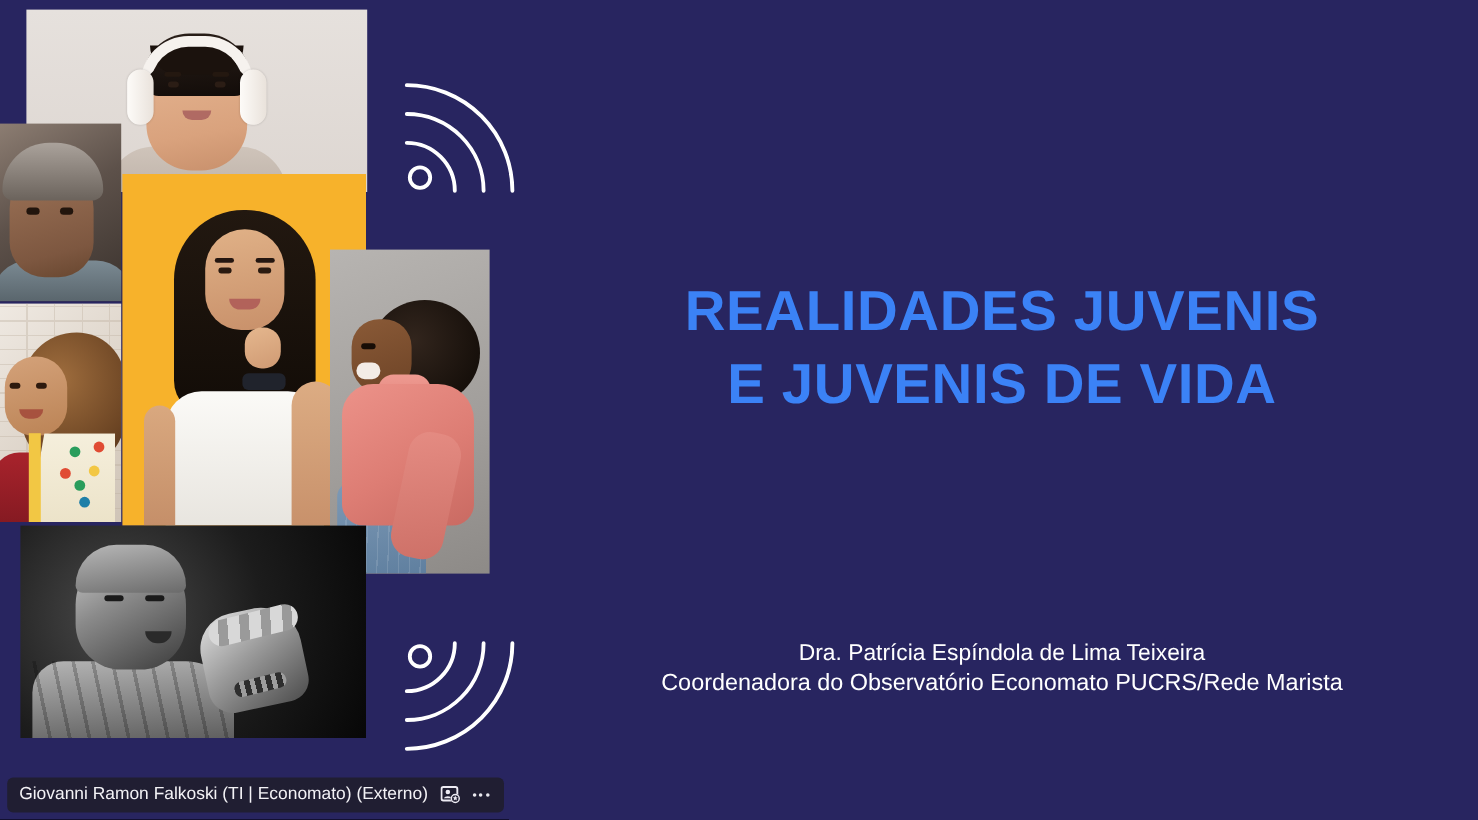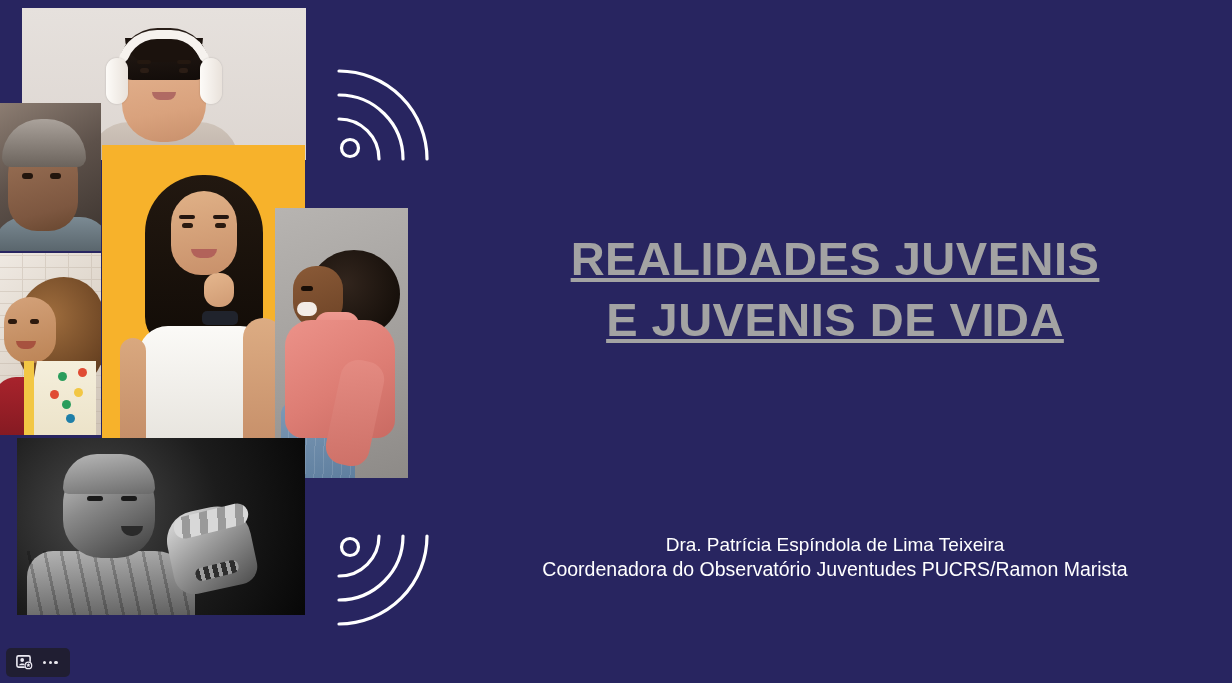--- a/index.html
+++ b/index.html
@@ -228,27 +228,26 @@
   .signal-bot  { left: 333px; top: 530px; transform: scaleY(-1); }
 
   
   .title-block {
     position: absolute;
     left: 480px; top: 228px;
     width: 710px;
     text-align: center;
   }
   .title-line {
-    color: #a3a3a3;
+    color: #3b82f6;
     font-size: 47px;
     font-weight: bold;
     letter-spacing: 0.5px;
     line-height: 1.30;
     white-space: nowrap;
-    text-decoration: underline;
   }
 
   .speaker-block {
     position: absolute;
     left: 480px; top: 533px;
     width: 710px;
     text-align: center;
     color: #ffffff;
   }
   .speaker-name {
@@ -398,24 +397,25 @@
     </svg>
   </div>
 
   <div class="title-block">
     <div class="title-line">REALIDADES JUVENIS</div>
     <div class="title-line">E JUVENIS DE VIDA</div>
   </div>
 
   <div class="speaker-block">
     <div class="speaker-name">Dra. Patrícia Espíndola de Lima Teixeira</div>
-    <div class="speaker-role">Coordenadora do Observatório Juventudes PUCRS/Ramon Marista</div>
+    <div class="speaker-role">Coordenadora do Observatório Economato PUCRS/Rede Marista</div>
   </div>
 
   <div class="name-bar">
+    <span class="label">Giovanni Ramon Falkoski (TI | Economato) (Externo)</span>
     <span class="pin-icon">
       <svg width="17" height="15" viewBox="0 0 17 15">
         <rect x="0.9" y="0.9" width="13.2" height="11.2" rx="1.6" fill="none" stroke="#eceaf3" stroke-width="1.6"></rect>
         <circle cx="6.2" cy="5.0" r="1.9" fill="#eceaf3"></circle>
         <path d="M2.9 10.3 C3.6 7.9 8.8 7.9 9.5 10.3 Z" fill="#eceaf3"></path>
         <circle cx="12.4" cy="10.4" r="4.0" fill="#201e32"></circle>
         <circle cx="12.4" cy="10.4" r="3.3" fill="none" stroke="#eceaf3" stroke-width="1.25"></circle>
         <path d="M12.4 8.0 l0.62 1.35 1.48 0.17 -1.1 1.0 0.3 1.46 -1.3 -0.74 -1.3 0.74 0.3 -1.46 -1.1 -1.0 1.48 -0.17 Z" fill="#eceaf3"></path>
       </svg>
     </span>

